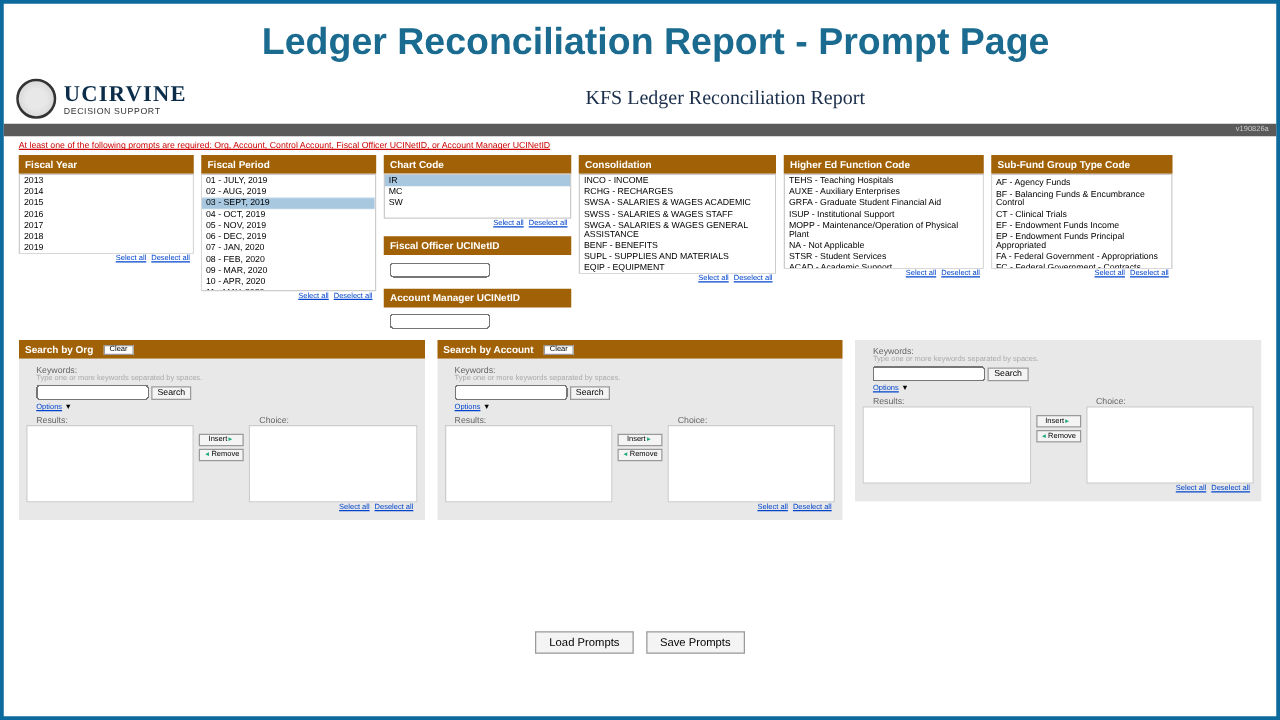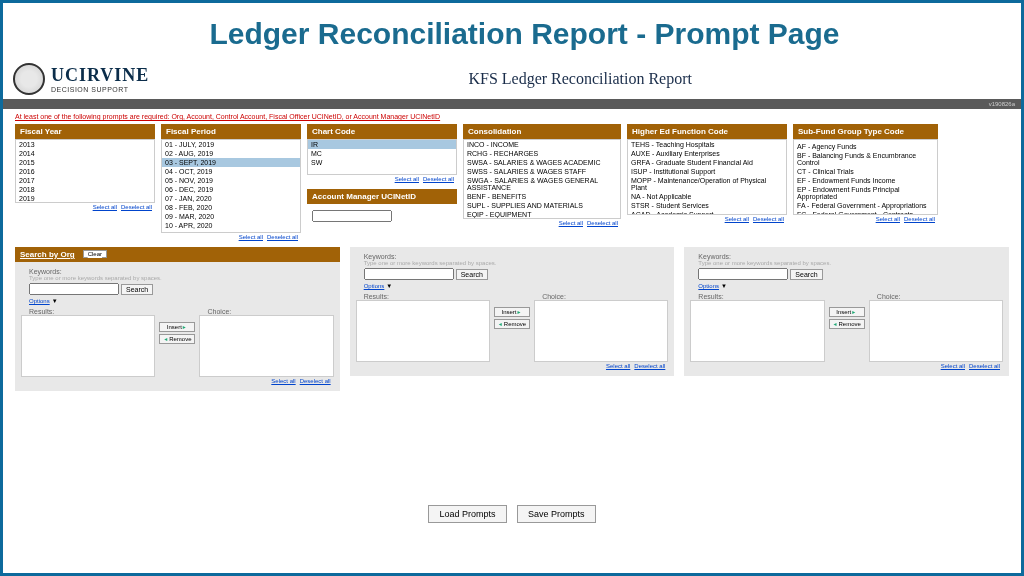--- a/index.html
+++ b/index.html
@@ -31,21 +31,21 @@
   .consolidation { width: 158px; }
   .consolidation .listbox { height: 80px; }
   .hefc { width: 160px; }
   .hefc .listbox { height: 76px; }
   .sfgt { width: 145px; }
   .sfgt .listbox { height: 76px; }
   .link-row { text-align: right; font-size: 6px; padding: 1px 3px; }
   .link-row a { color: #04c; text-decoration: underline; margin-left: 4px; }
   .search-panels { display: flex; padding: 6px 12px; gap: 10px; }
   .search-panel { flex: 1; }
-  .search-panel .panel-header { display: flex; align-items: flex-start; gap: 8px; text-decoration: underline; }
+  .search-panel .panel-header { display: flex; align-items: flex-end; gap: 8px; }
   .clear-btn { background: #fff; color: #000; font-size: 6px; padding: 0 4px; border: 1px solid #999; cursor: pointer; }
   .search-body { background: #e8e8e8; padding: 6px; font-size: 7px; }
   .kw-label { color: #666; font-size: 7px; margin-left: 8px; }
   .kw-hint { color: #aaa; font-size: 6px; margin-left: 8px; }
   .kw-row { margin-left: 8px; margin-top: 2px; display: flex; align-items: center; }
   .kw-row input { width: 90px; height: 12px; font-size: 7px; }
   .search-btn { font-size: 7px; padding: 1px 4px; margin-left: 2px; border: 1px solid #999; background: #f4f4f4; cursor: pointer; }
   .options-link { margin-left: 8px; margin-top: 2px; }
   .options-link a { color: #04c; font-size: 6px; text-decoration: underline; }
   .two-col { display: flex; margin-top: 4px; gap: 4px; }
@@ -116,20 +116,24 @@
       <div class="panel">
         <div class="panel-header">Chart Code</div>
         <div class="listbox" id="cc-list">
             <div class="selected">IR</div>
             <div>MC</div>
             <div>SW</div>
           </div>
         <div class="link-row"><a href="#">Select all</a><a href="#">Deselect all</a></div>
       </div>
       <div class="panel">
+        <div class="panel-header">Fiscal Officer UCINetID</div>
+        <div class="input-line"><input type="text" style=""></div>
+      </div>
+      <div class="panel">
         <div class="panel-header">Account Manager UCINetID</div>
         <div class="input-line"><input type="text" style=""></div>
       </div>
     </div>
 
     <div style="display:flex;flex-direction:column;gap:6px;">
       <div class="panel consolidation">
         <div class="panel-header">Consolidation</div>
         <div class="listbox" id="cons-list">
             <div>INCO - INCOME</div>
@@ -202,20 +206,24 @@
           <div style="flex:1;">
             <div class="col-label">Choice:</div>
             <div class="choice-box"></div>
           </div>
         </div>
         <div class="link-row"><a href="#">Select all</a><a href="#">Deselect all</a></div>
       </div>
     </div>
 
     <div class="search-panel">
+      <div class="panel-header">
+        <span>Search by Account</span>
+        <button class="clear-btn">Clear</button>
+      </div>
       <div class="search-body">
         <div class="kw-label">Keywords:</div>
         <div class="kw-hint">Type one or more keywords separated by spaces.</div>
         <div class="kw-row">
           <input type="text" style="">
           <button class="search-btn">Search</button>
         </div>
         <div class="options-link"><a href="#">Options</a> <span style="font-size:6px;">▼</span></div>
         <div class="two-col">
           <div style="flex:1;">

